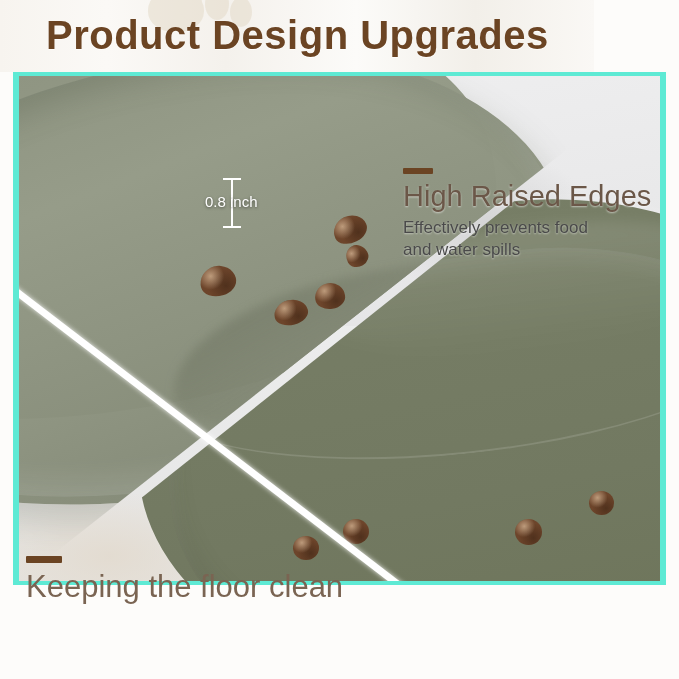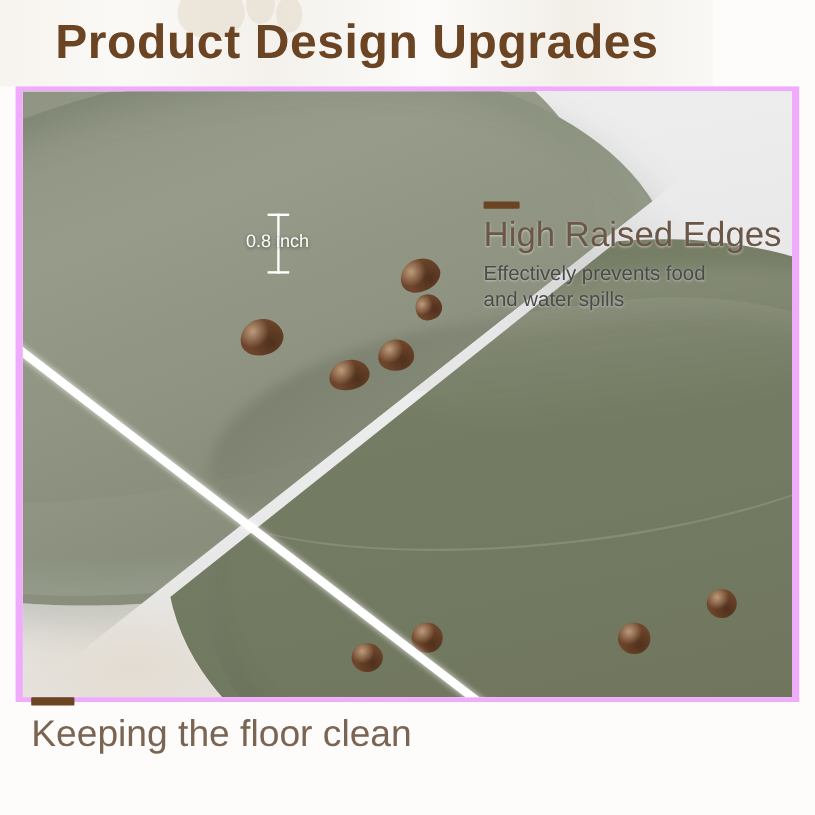--- a/index.html
+++ b/index.html
@@ -24,21 +24,21 @@
     position:absolute;left:46px;top:7px;
     font-size:40px;line-height:56px;font-weight:700;
     color:#6b4423;letter-spacing:.5px;
     text-shadow:0 1px 0 rgba(255,255,255,.75);
     white-space:nowrap;
   }
 
   
   .photo-frame{
     position:absolute;left:13px;top:72px;width:653px;height:513px;
-    background:#f0abfc;overflow:hidden;
+    background:#5eead4;overflow:hidden;
   }
   .photo-inner{position:absolute;left:6px;top:4px;width:641px;height:505px;overflow:hidden;background:#ececed;}
 
   
   .bg-top{
     position:absolute;left:0;top:0;width:641px;height:300px;
     background:
       radial-gradient(ellipse 150px 110px at 470px 150px, rgba(205,205,206,.75) 0%, rgba(205,205,206,0) 70%),
       linear-gradient(170deg,#f0f0f1 0%,#e9e9ea 55%,#e2e2e3 100%);
   }
@@ -149,21 +149,21 @@
   .h-edges{
     font-size:29px;line-height:34px;font-weight:400;color:#6b5748;
     white-space:nowrap;text-shadow:0 1px 2px rgba(255,255,255,.55);
   }
   .sub-edges{
     margin-top:4px;font-size:17px;line-height:22px;color:#4a4a4a;
     text-shadow:0 1px 2px rgba(255,255,255,.5);
   }
 
   
-  .callout-floor{position:absolute;left:26px;top:581px;width:600px;}
+  .callout-floor{position:absolute;left:26px;top:556px;width:600px;}
   .h-floor{
     font-size:31px;line-height:38px;font-weight:400;color:#7a6452;
     white-space:nowrap;
   }
   .sub-floor{
     margin-top:2px;font-size:19px;line-height:25px;color:#3b3b3b;
     white-space:nowrap;
   }
 </style>
 </head>

